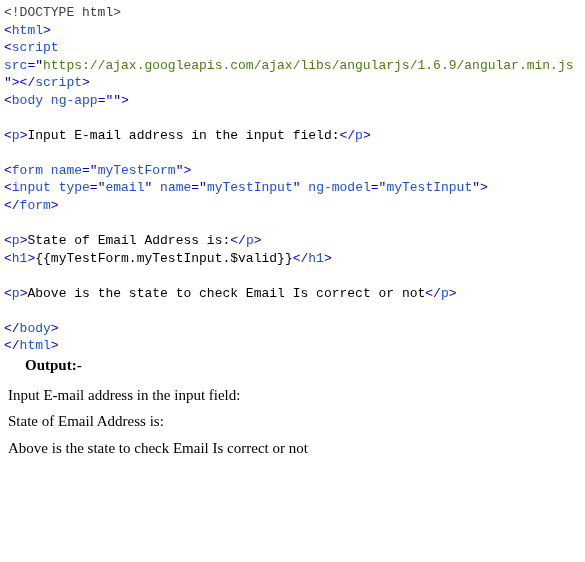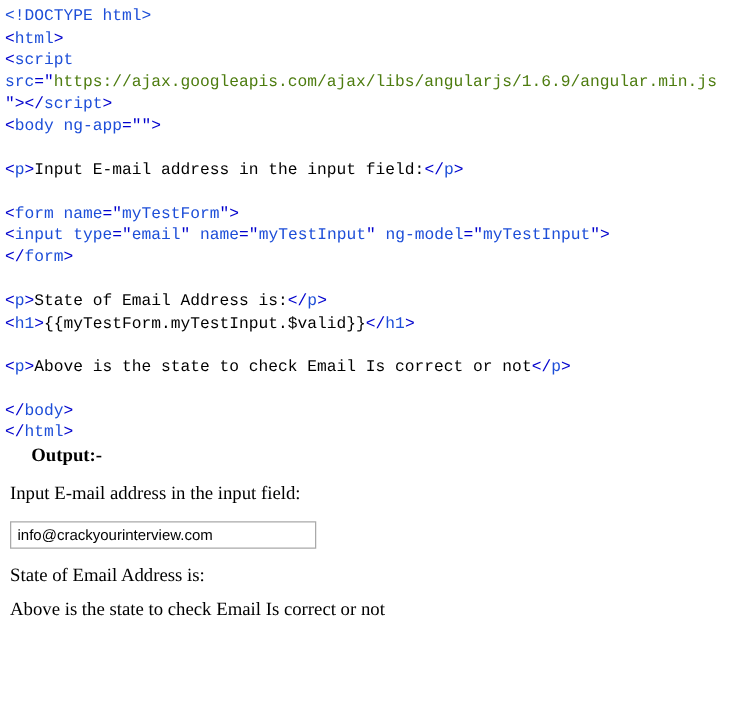--- a/index.html
+++ b/index.html
@@ -10,21 +10,21 @@
     line-height: 1.35;
     background: #fff;
     color: #000;
     width: 585px;
     box-sizing: border-box;
   }
   .code {
     white-space: pre-wrap;
     word-wrap: break-word;
   }
-  .gray { color: #1d4ed8; }
+  .gray { color: #404040; }
   .tag { color: #0000cd; }
   .attr { color: #1d4ed8; }
   .val { color: #1d4ed8; }
   .str { color: #4d7c0f; }
   .txt { color: #000; }
 
   .output-section {
     font-family: "Times New Roman", Times, serif;
     font-size: 15px;
     margin-top: 10px;
@@ -74,16 +74,15 @@
 <span> </span>
 <span class="tag">&lt;</span><span class="attr">p</span><span class="tag">&gt;</span><span class="txt">Above is the state to check Email Is correct or not</span><span class="tag">&lt;/</span><span class="attr">p</span><span class="tag">&gt;</span>
 <span> </span>
 <span class="tag">&lt;/</span><span class="attr">body</span><span class="tag">&gt;</span>
 <span class="tag">&lt;/</span><span class="attr">html</span><span class="tag">&gt;</span></div>
 
 <div class="output-label">Output:-</div>
 
 <div class="output-section">
   <p>Input E-mail address in the input field:</p>
-  <input type="text" class="input-field" value="info@crackyourinterview.com" style="">
   <p>State of Email Address is:</p>
   <p>Above is the state to check Email Is correct or not</p>
 </div>
 
 </body></html>

